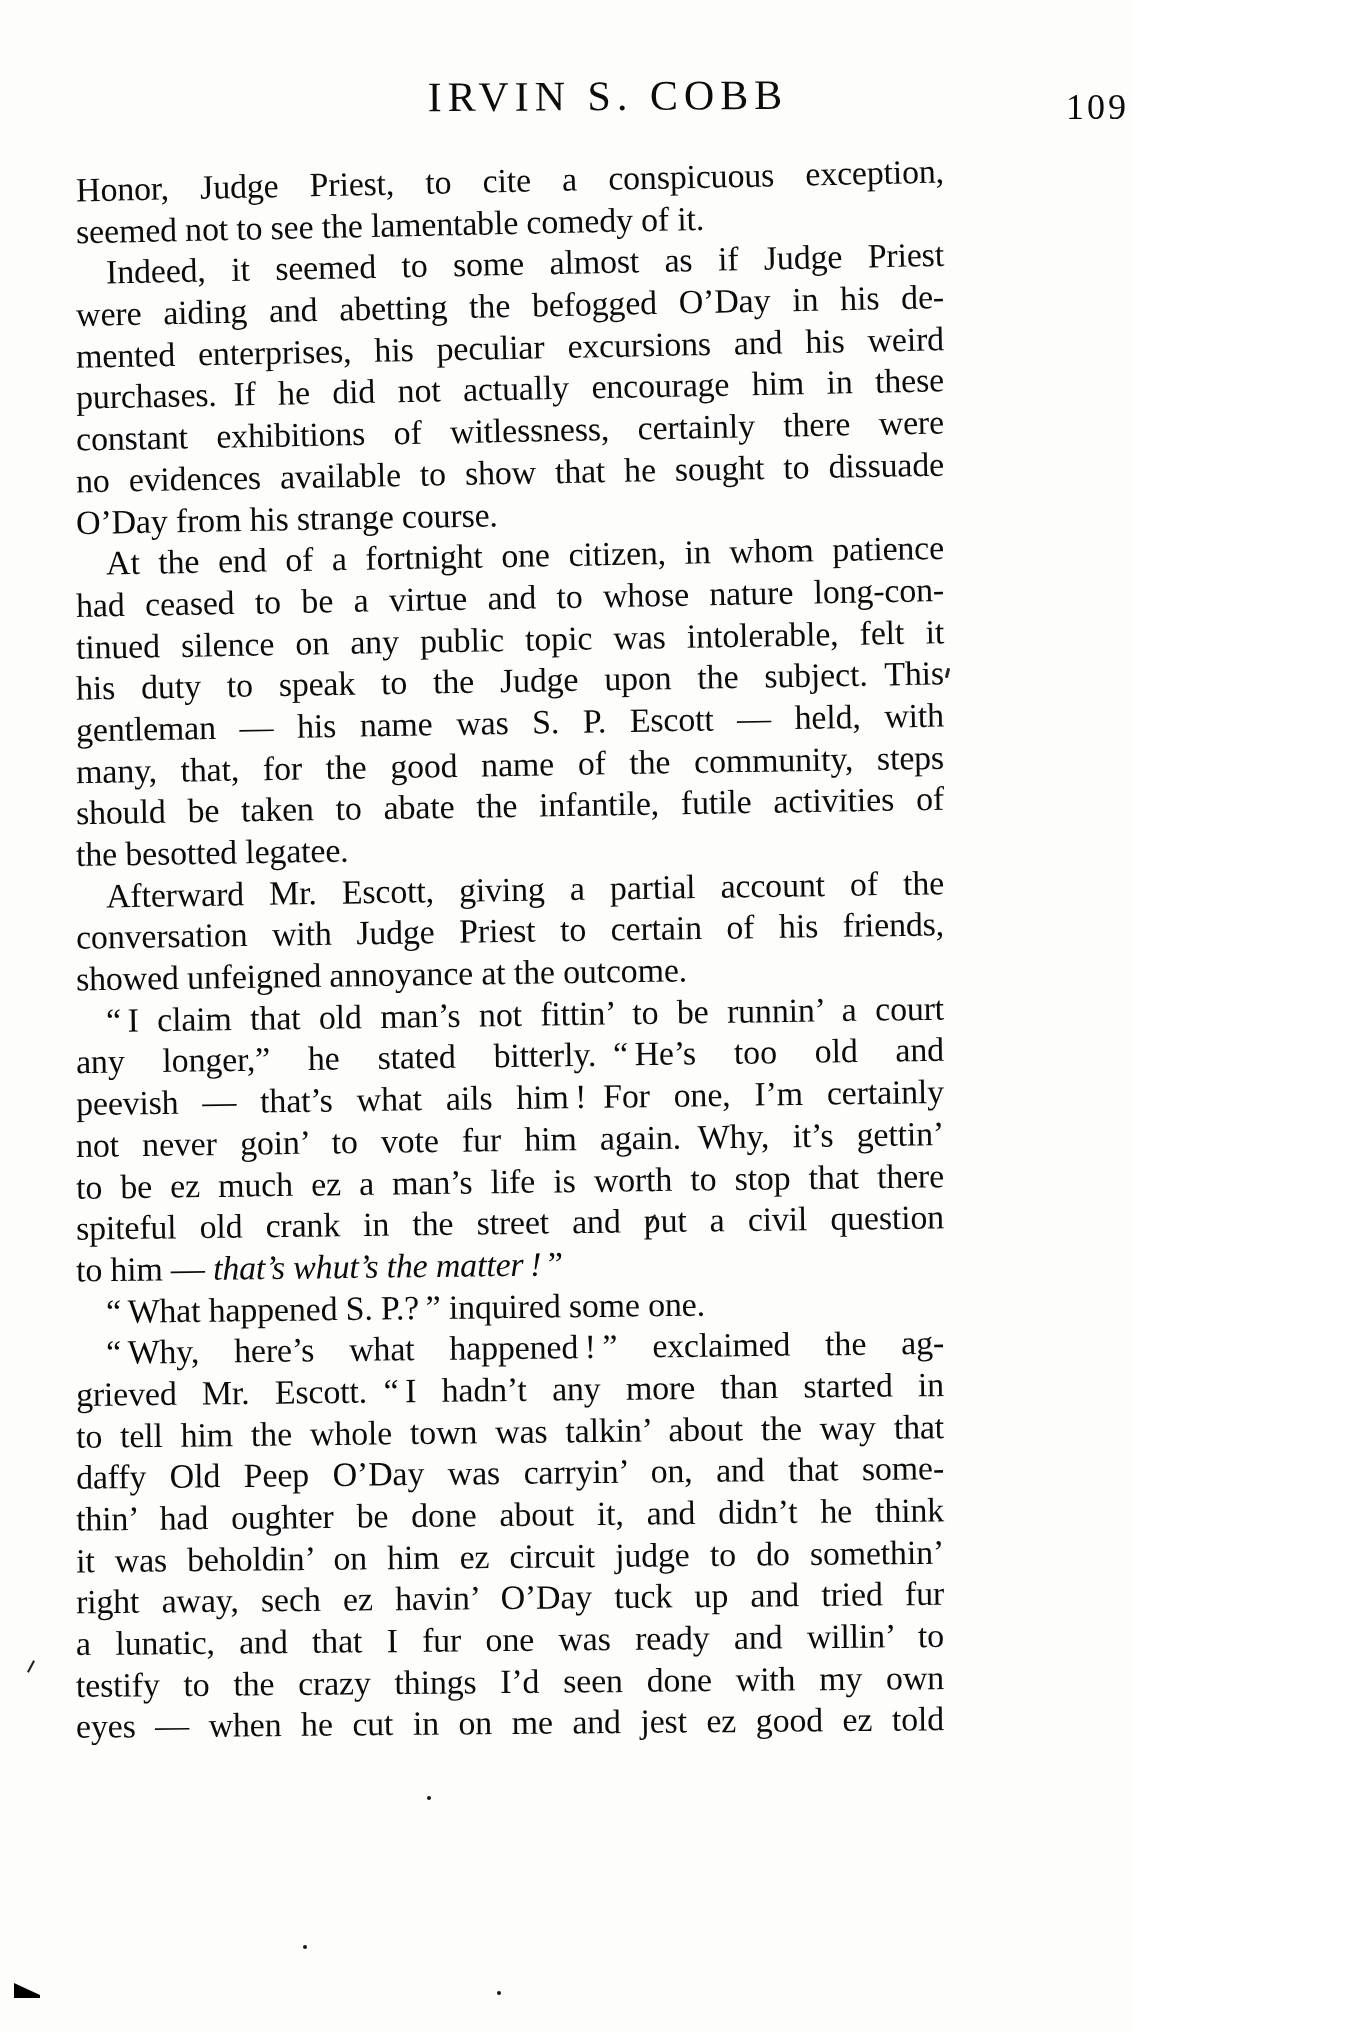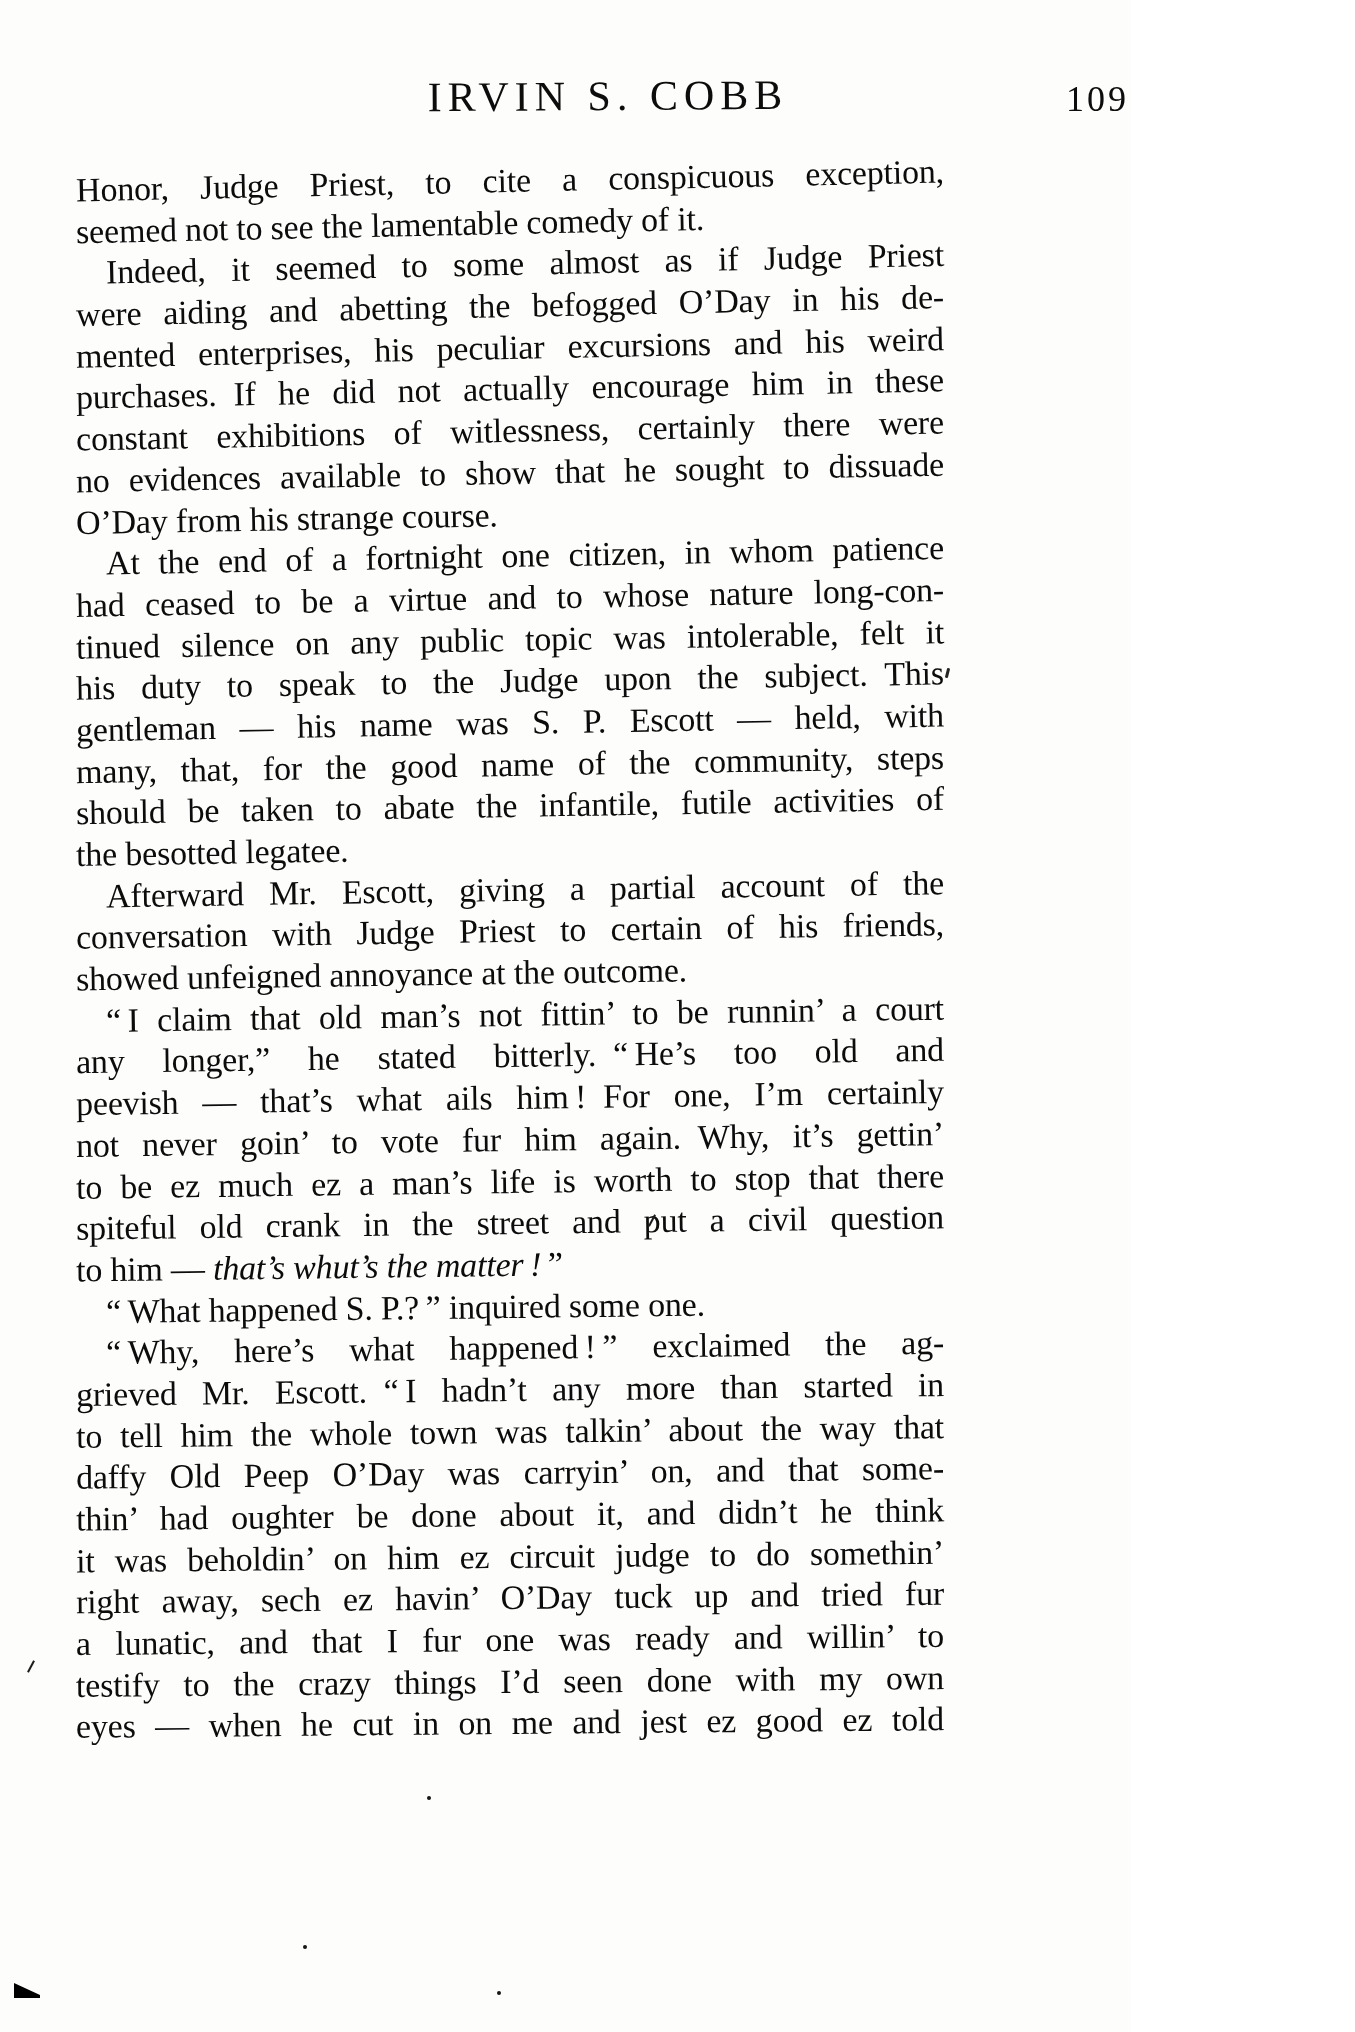--- a/index.html
+++ b/index.html
@@ -17,21 +17,21 @@
     position: absolute;
     left: 76px; top: 72px; width: 868px;
     text-align: center;
     font-size: 42px;
     letter-spacing: 6px;
     transform: translateX(98px) rotate(-0.4deg);
     white-space: nowrap;
   }
   .page-number {
     position: absolute;
-    left: 1066px; top: 78px;
+    left: 1066px; top: 86px;
     font-size: 36px;
     letter-spacing: 3px;
   }
   
   .text-block {
     position: absolute;
     left: 76px; top: 160px; width: 868px;
     font-size: 34px;
     letter-spacing: -0.2px;
   }

